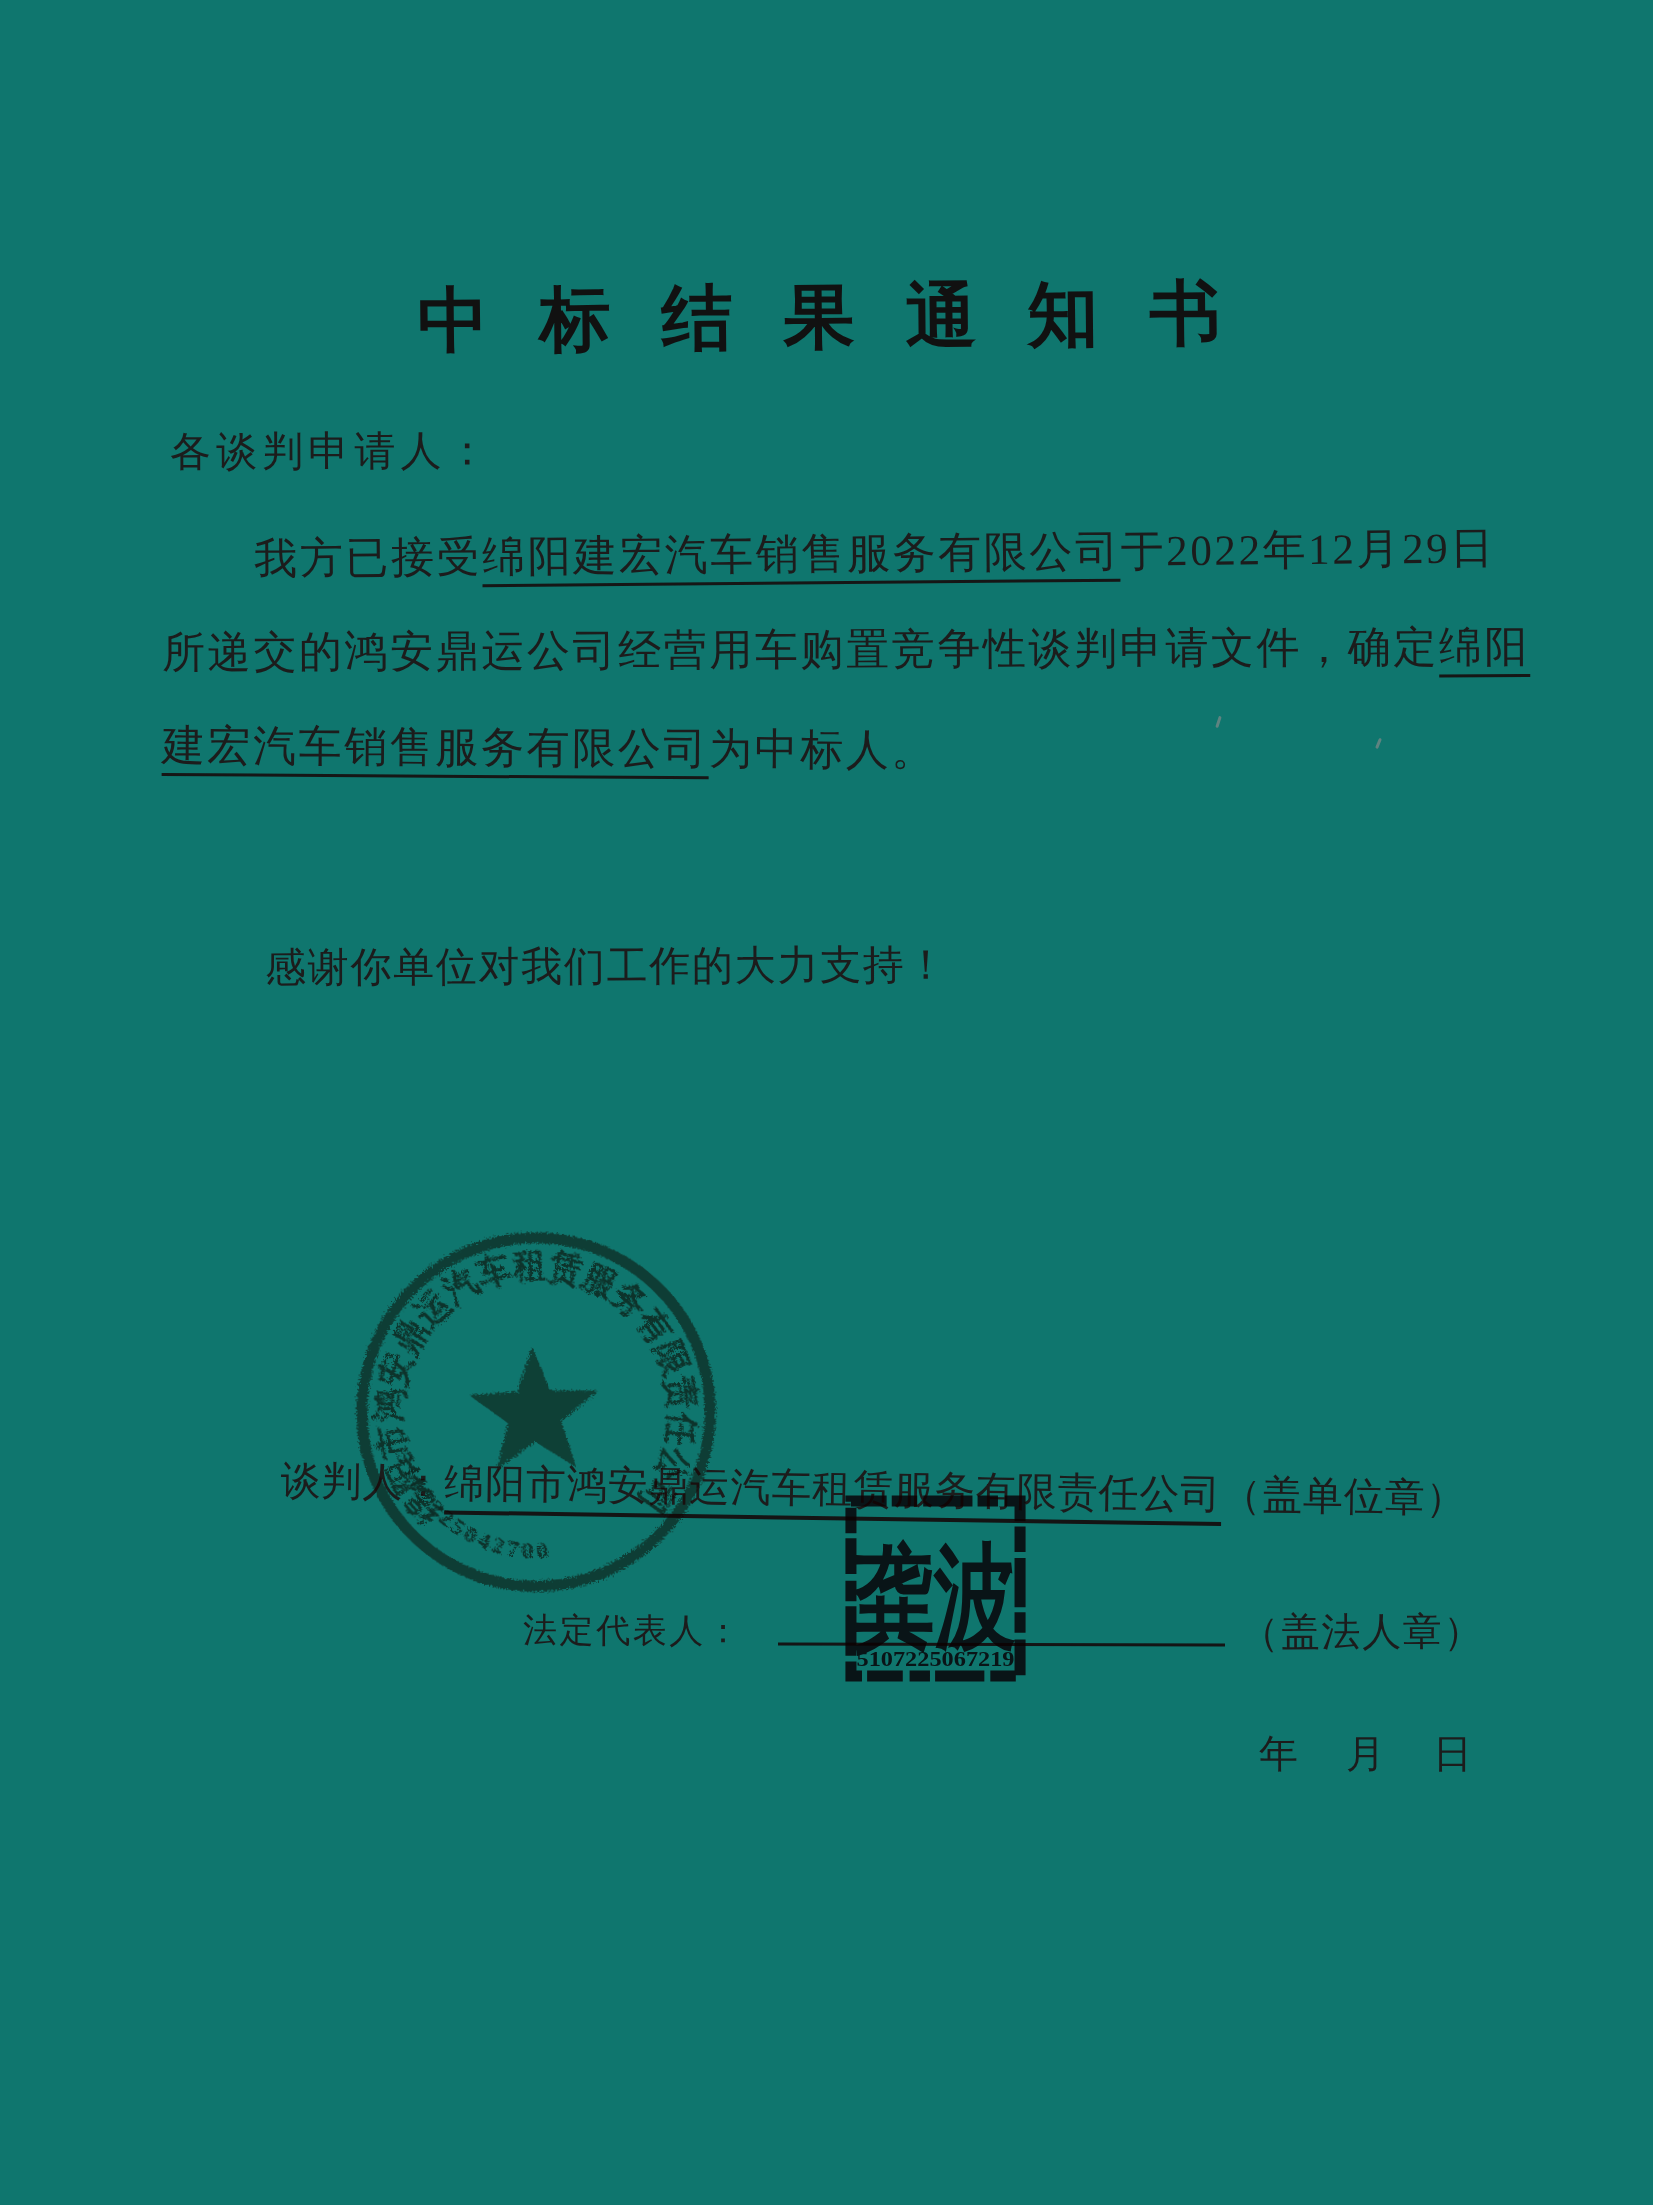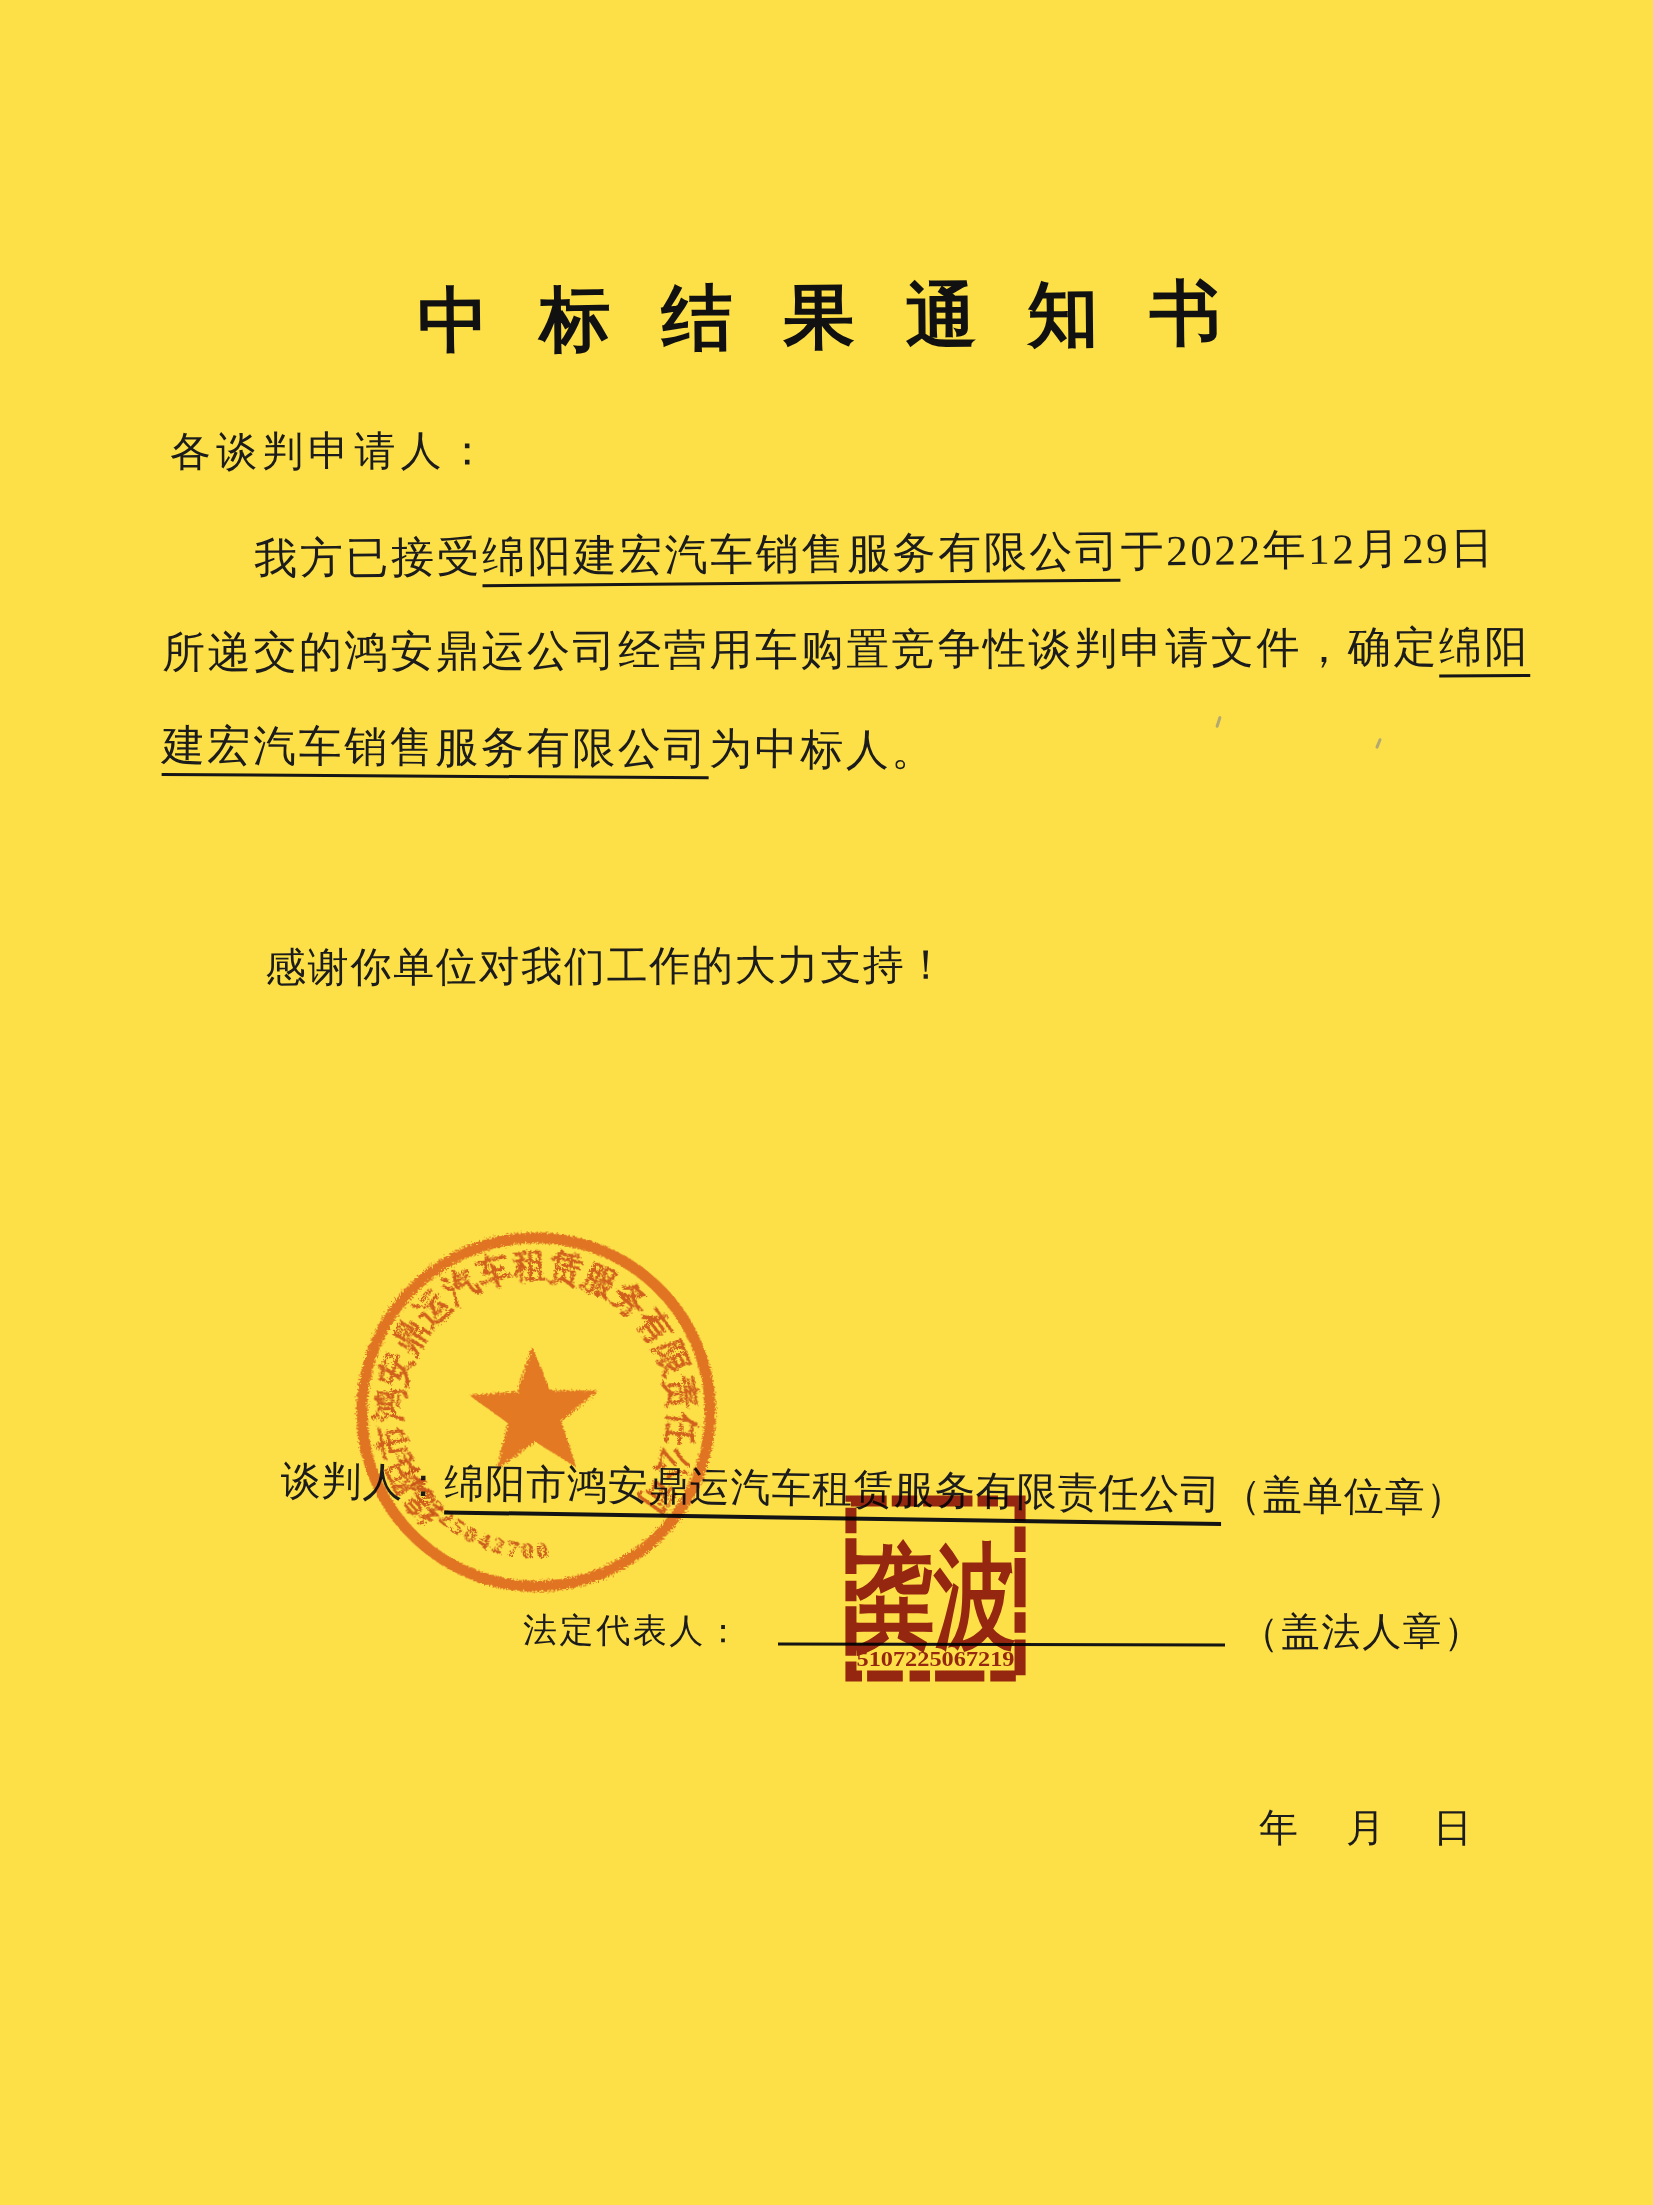--- a/index.html
+++ b/index.html
@@ -1,18 +1,18 @@
 <!DOCTYPE html>
 <html style="font-size:13.6px"><head>
 <meta charset="utf-8">
 <style>
   html,body { margin:0; padding:0; background:#ffffff; }
   .page {
     position:relative; width:1654px; height:2205px;
-    background:#fde047; overflow:hidden;
+    background:#0f766e; overflow:hidden;
     font-family:"Liberation Serif", serif;
     color:#1c1c1c;
   }
   .abs { position:absolute; white-space:nowrap; }
 
   .title {
     left:417px; top:274px;
     font-family:"Liberation Sans", sans-serif;
     font-weight:bold; font-size:71px; letter-spacing:51px;
     color:#111; transform:rotate(-0.55deg); transform-origin:left top;
@@ -29,21 +29,21 @@
 
   .negotiator { left:281px; top:1453px; font-size:40px; letter-spacing:0.9px;
                 transform:rotate(0.85deg); transform-origin:left top; z-index:3; }
   .negotiator .u { border-bottom:4.3px solid #141414; padding-bottom:5.1px; }
 
   .legal-label  { left:523px;  top:1608px; font-size:34px; letter-spacing:2.6px; z-index:3; transform:rotate(0.2deg);}
   .legal-suffix { left:1240px; top:1605px; font-size:39px; letter-spacing:1.7px; z-index:3; transform:rotate(-0.3deg);}
   .sig-line { left:778px; top:1643px; width:447px; height:0;
               border-top:3.4px solid #141414; z-index:2; transform:rotate(0.15deg); }
 
-  .date { left:1259px; top:1801px; font-size:39px; z-index:3; }
+  .date { left:1259px; top:1727px; font-size:39px; z-index:3; }
   .date span { margin-right:48px; }
   .date span:last-child { margin-right:0; }
 
   .round-stamp {
     left:349px; top:1225px; width:374px; height:374px;
     mix-blend-mode:multiply; opacity:0.88; z-index:5;
     transform:rotate(-2deg);
   }
   .personal-seal {
     left:845px; top:1495px; width:181px; height:187px;

